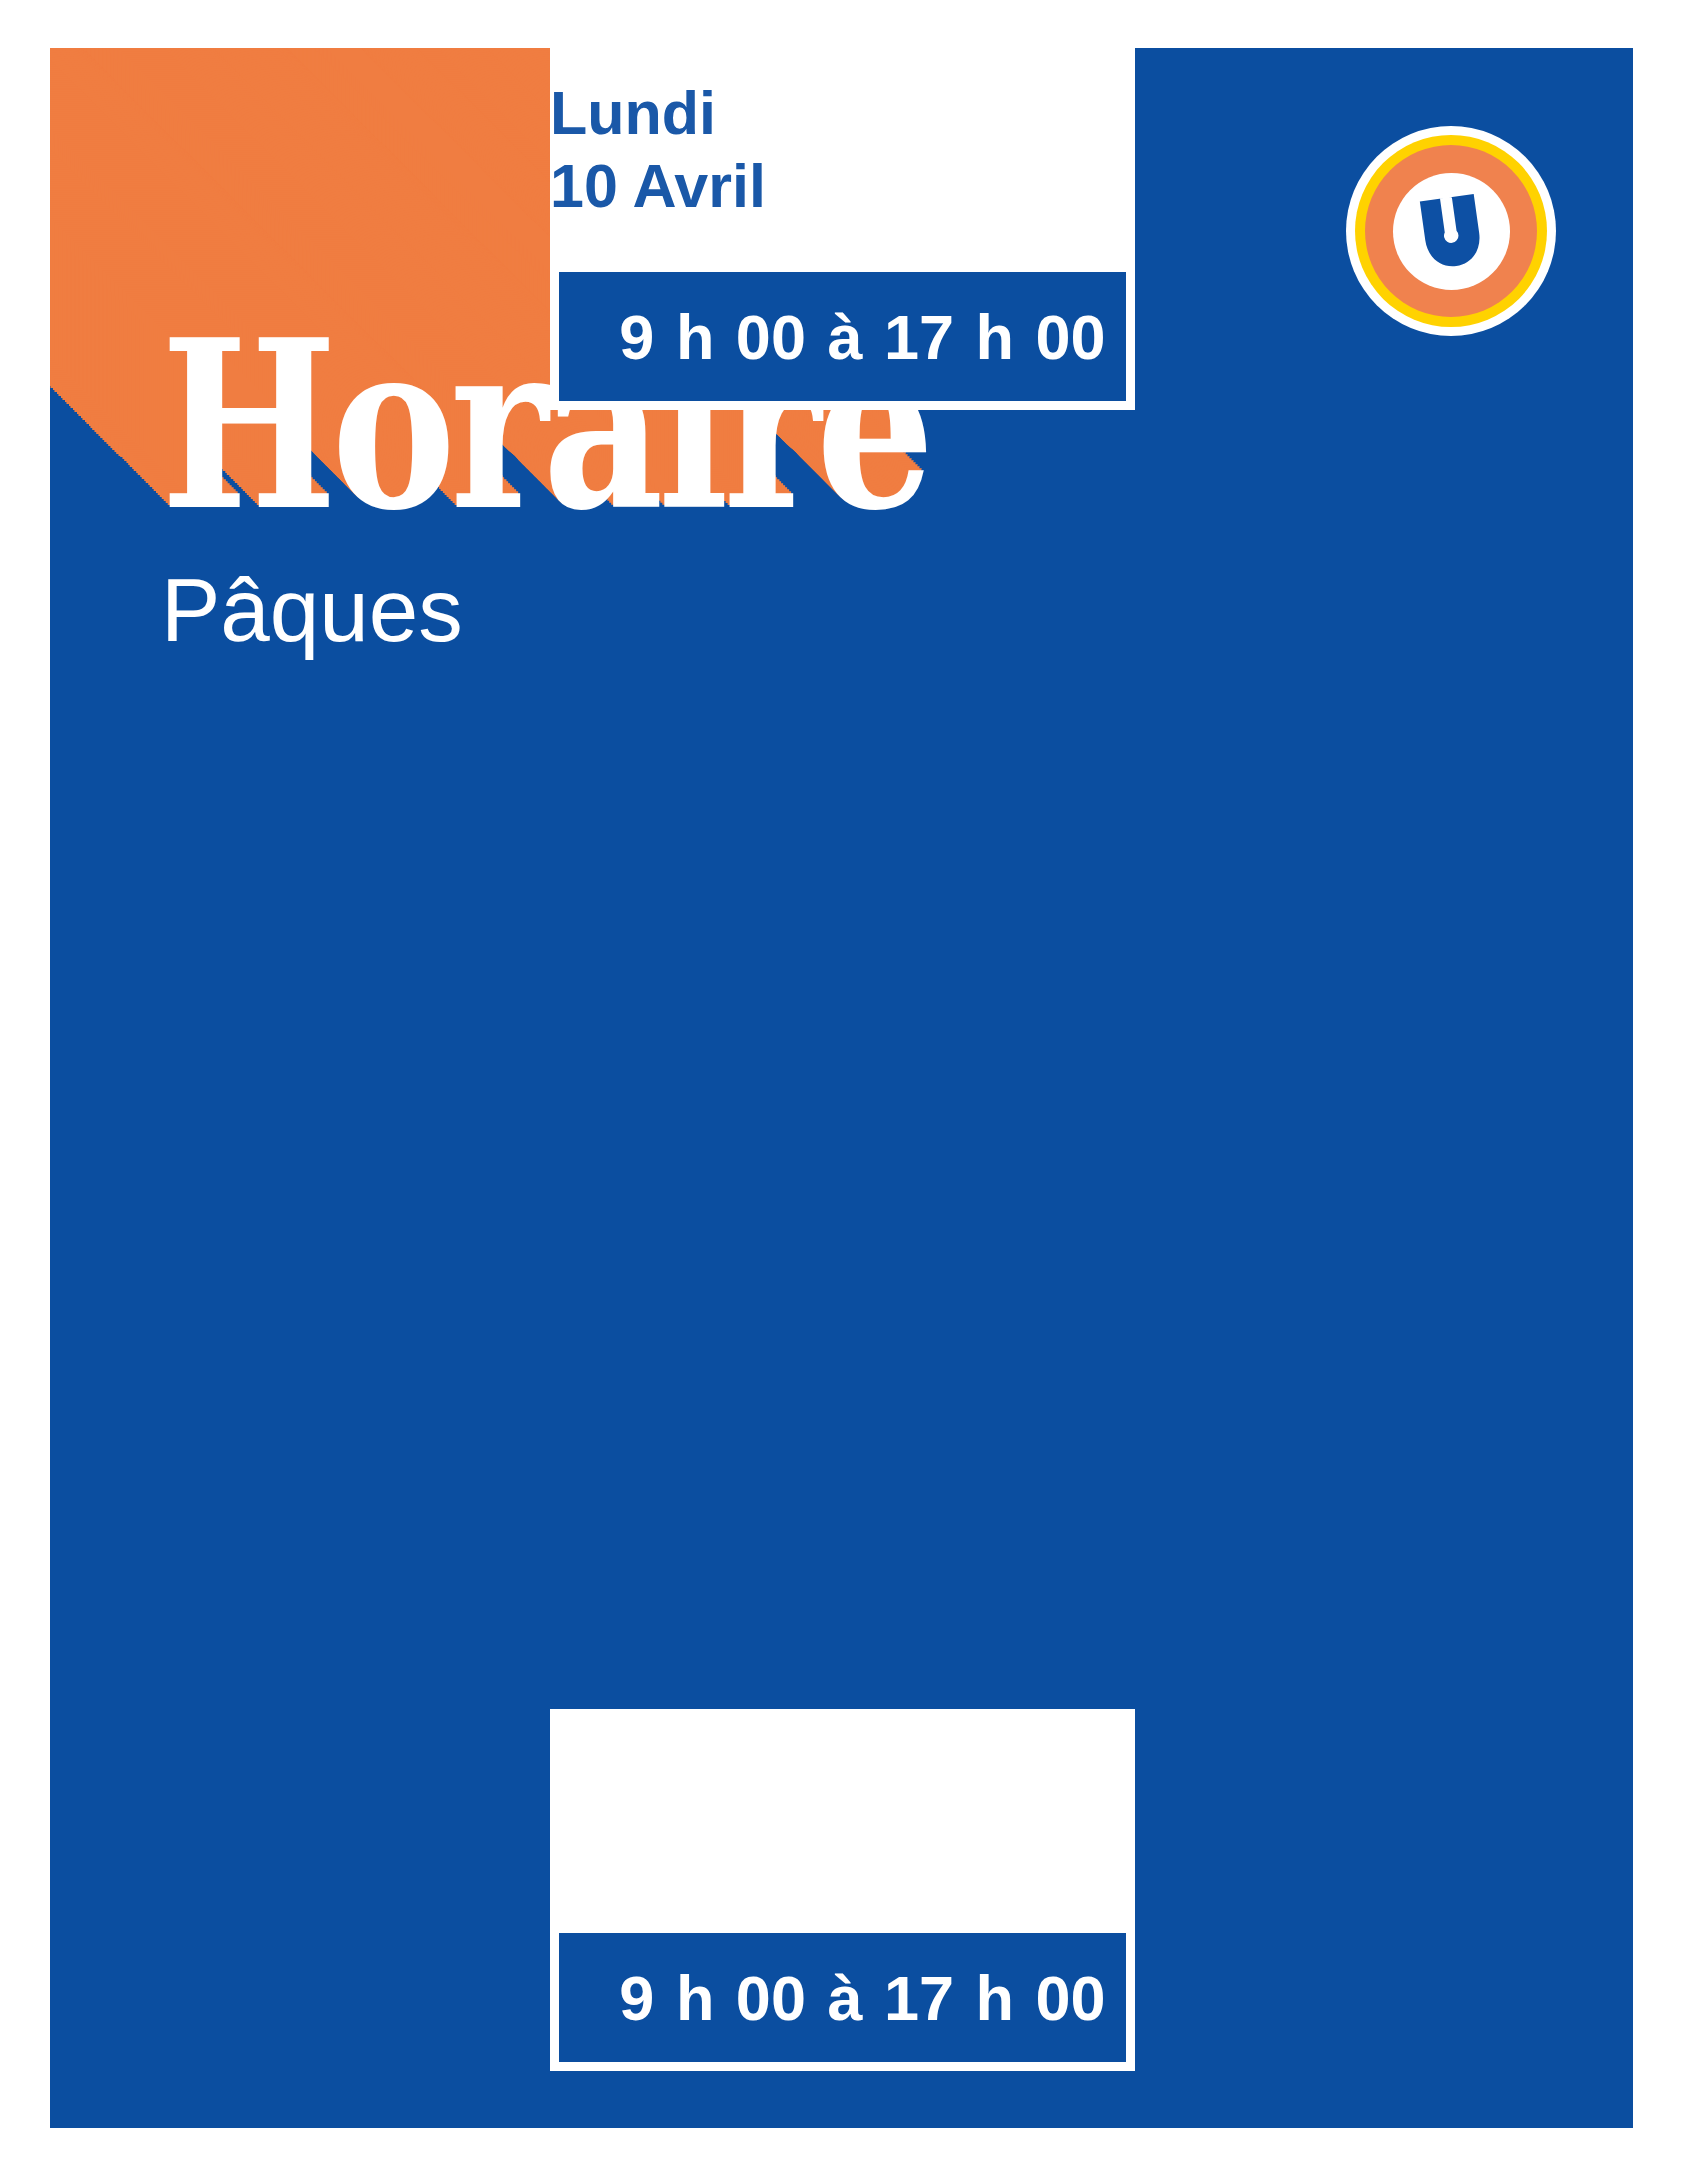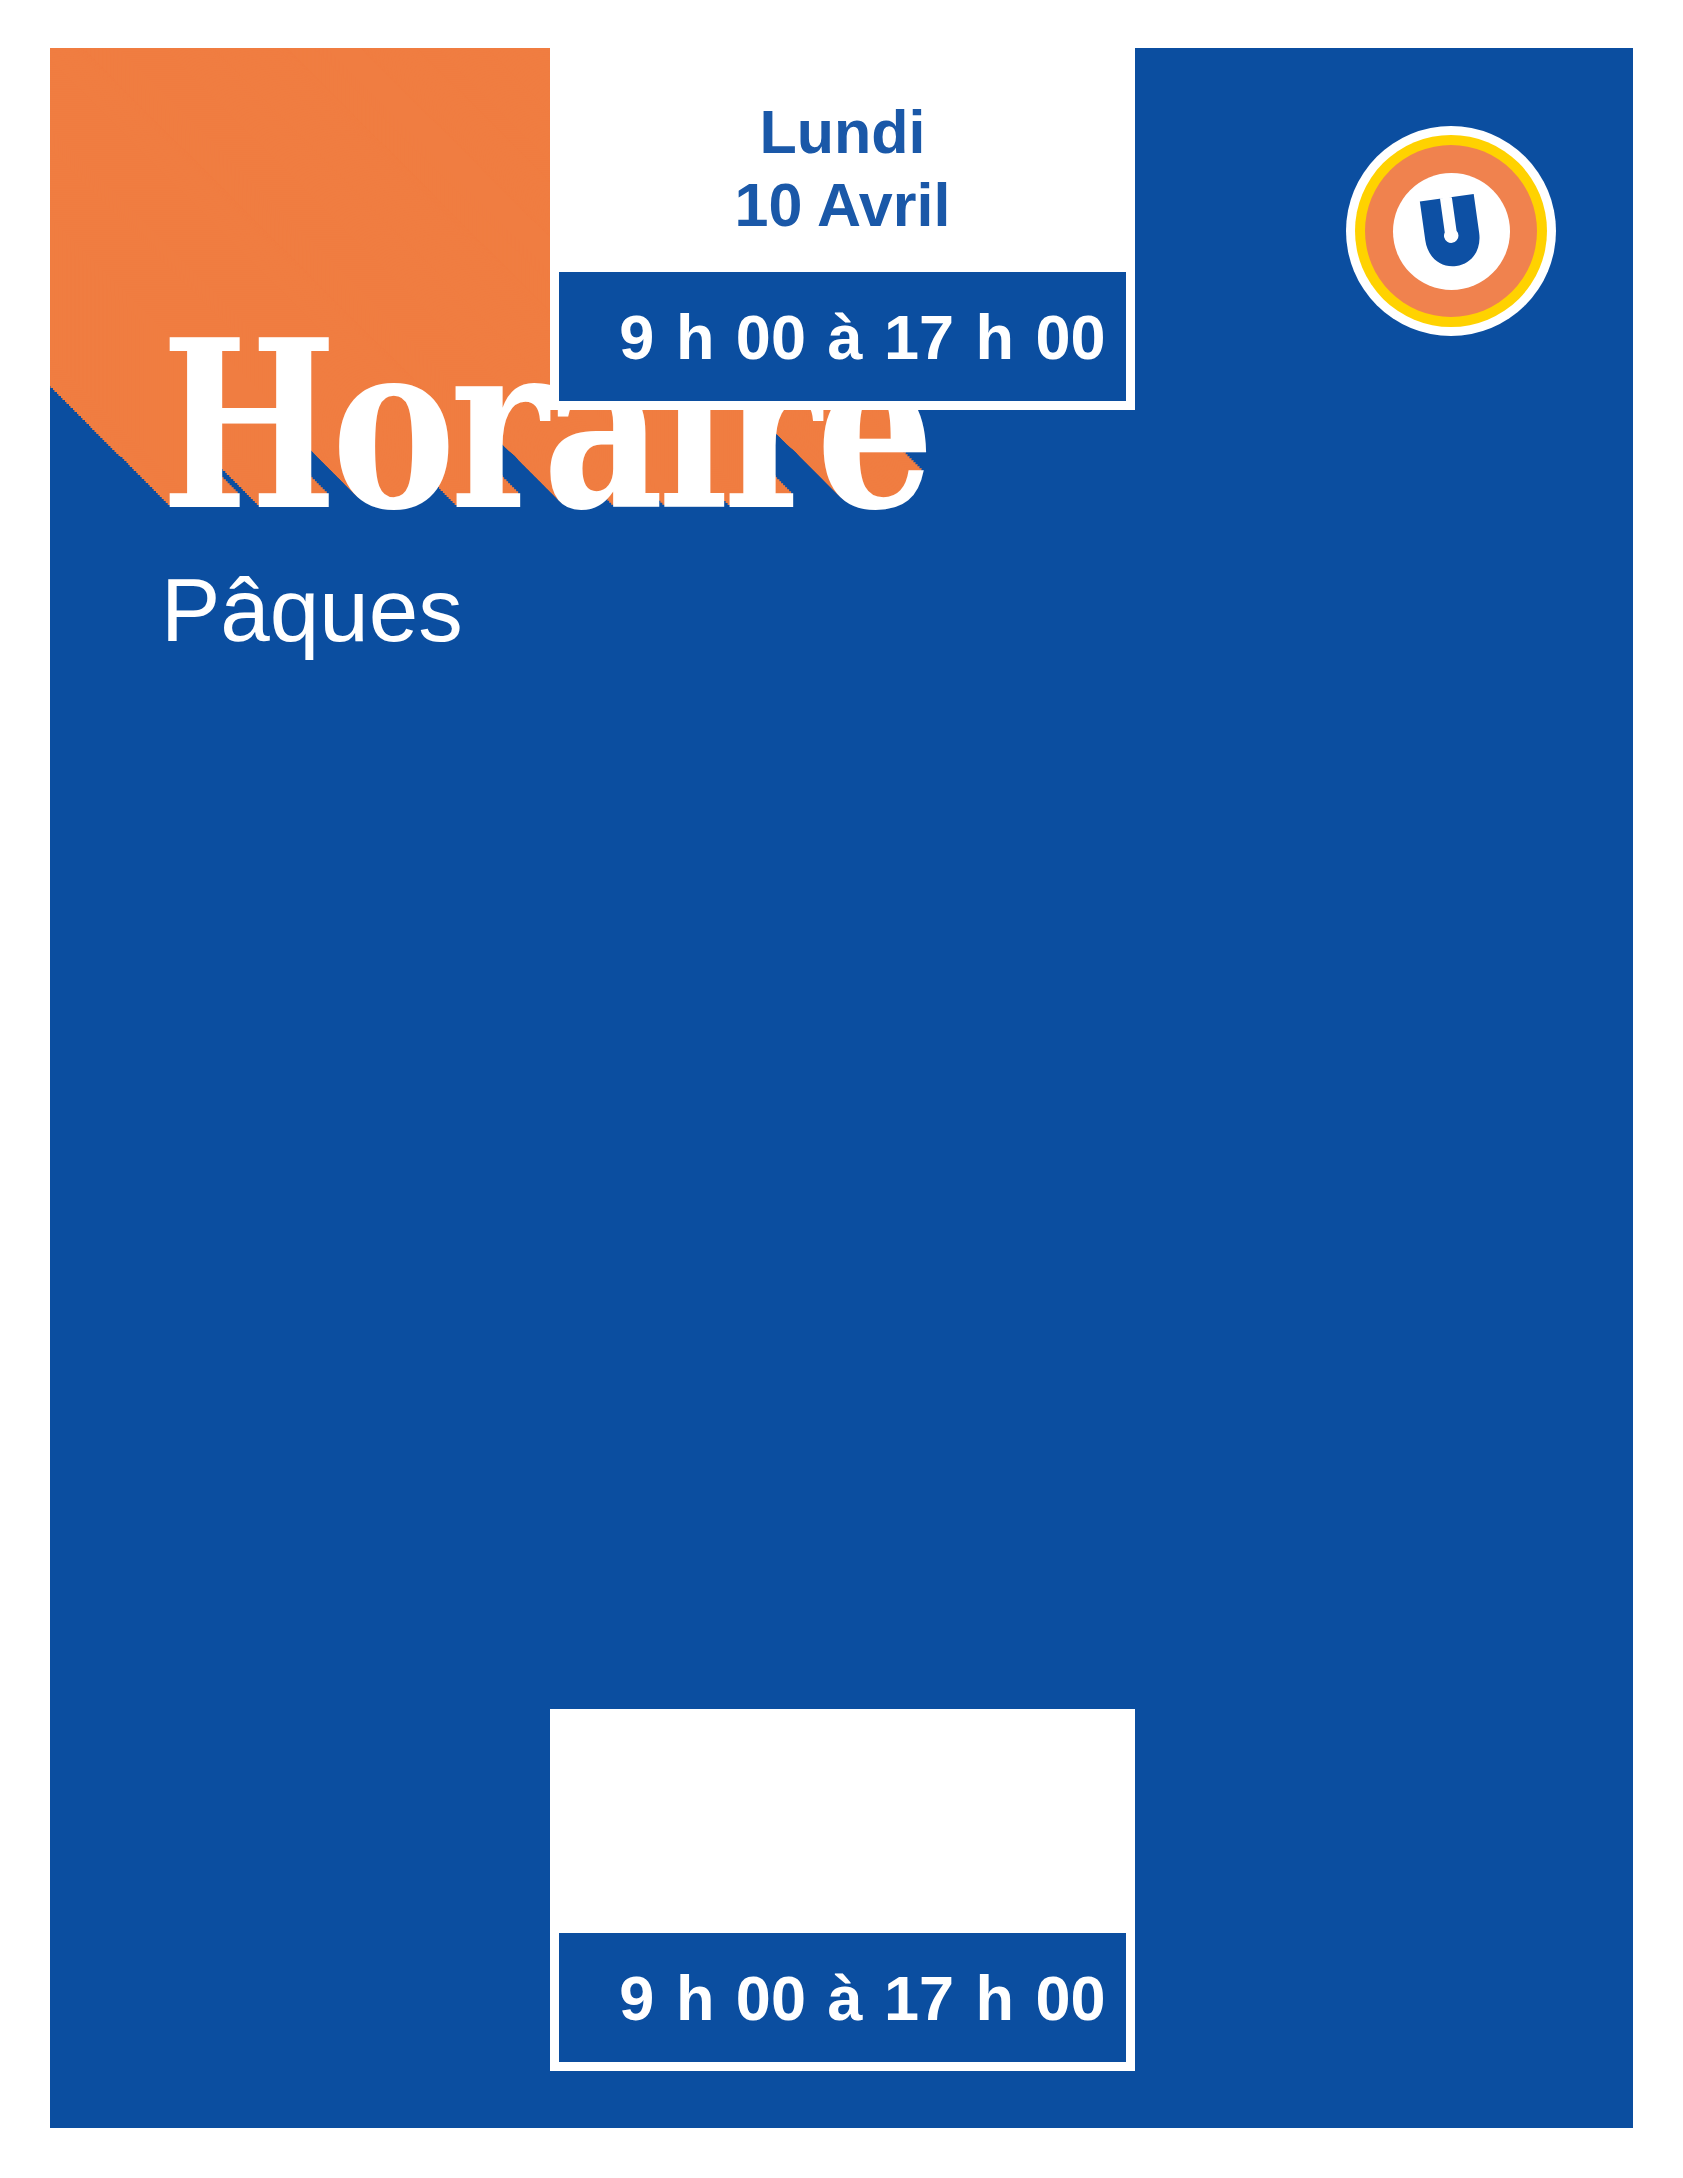--- a/index.html
+++ b/index.html
@@ -69,22 +69,21 @@
   .card{
     position:absolute;
     left:500px;
     width:585px; height:362px;
     background:#ffffff;
   }
   .card:nth-of-type(1){top:705px;}
   .card:nth-of-type(2){top:1183px;}
   .card:nth-of-type(3){top:1661px;}
   .card .day-block{
-    margin-top:48px;
-    text-align:center;
+    margin-top:29px;
     font-size:61px;
     font-weight:bold;
     line-height:73px;
     color:#1A58A8;
   }
   .card .band{
     position:absolute;
     left:9px; right:9px; bottom:9px;
     height:129px;
     background:#0B4EA0;

